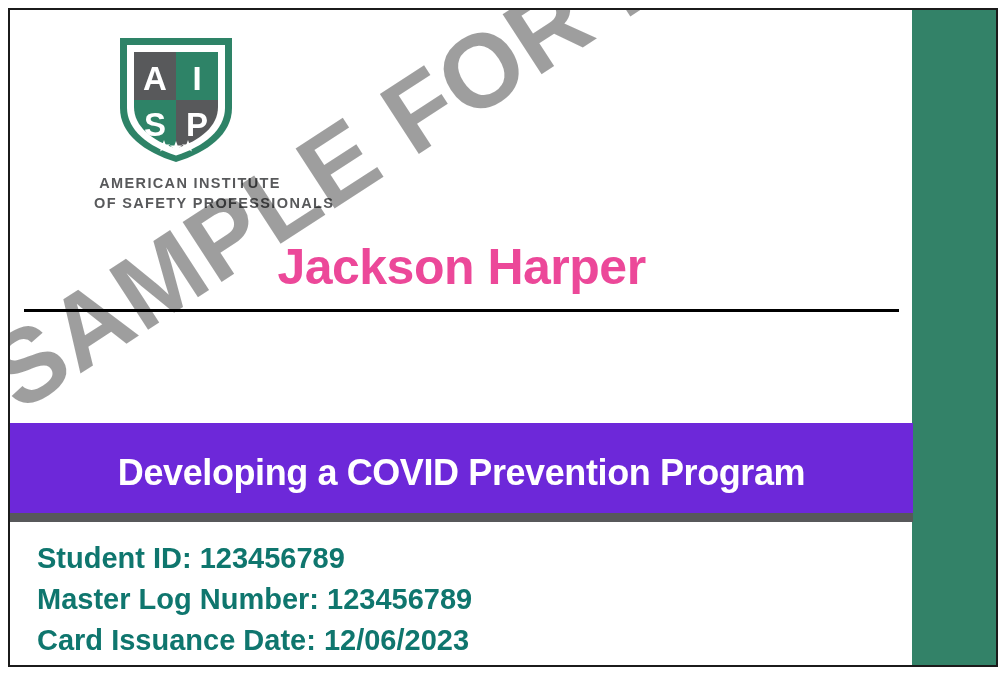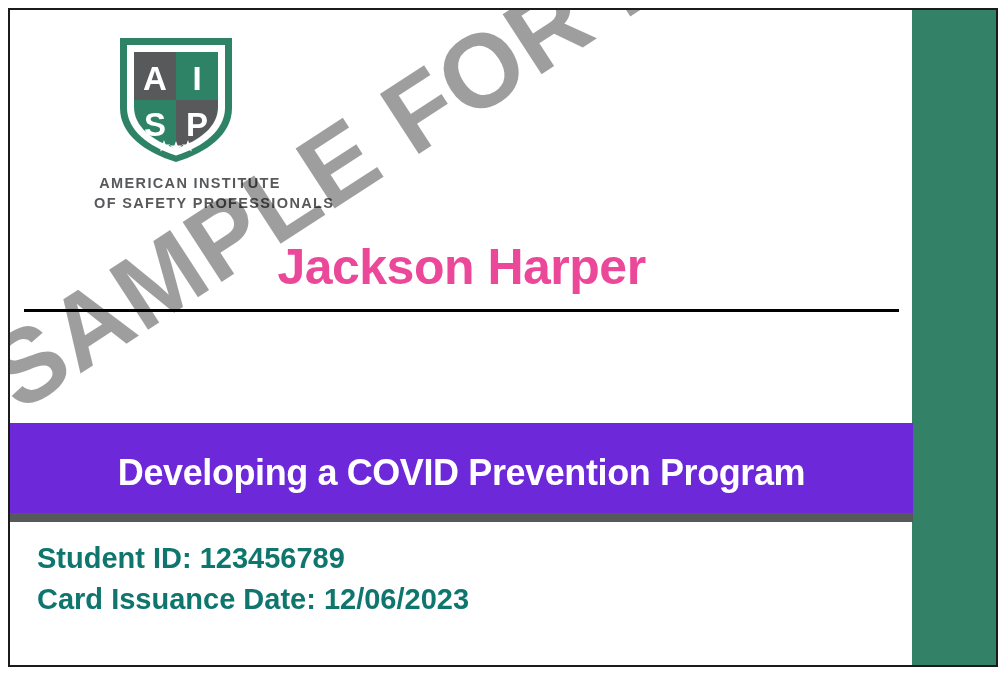--- a/index.html
+++ b/index.html
@@ -228,20 +228,21 @@
 
 
     <div class="course-band">
       <div class="course-title">Developing a COVID Prevention Program</div>
     </div>
 
     <div class="divider-bar"></div>
 
     <div class="details">
       <div class="detail-line">Student ID: 123456789</div>
+      <div class="detail-line">Master Log Number: 123456789</div>
       <div class="detail-line">Card Issuance Date: 12/06/2023</div>
     </div>
 
   </div>
 
   <div class="watermark">
     <div class="watermark-text">SAMPLE FOR REVIEW</div>
   </div>
 
 </div>

